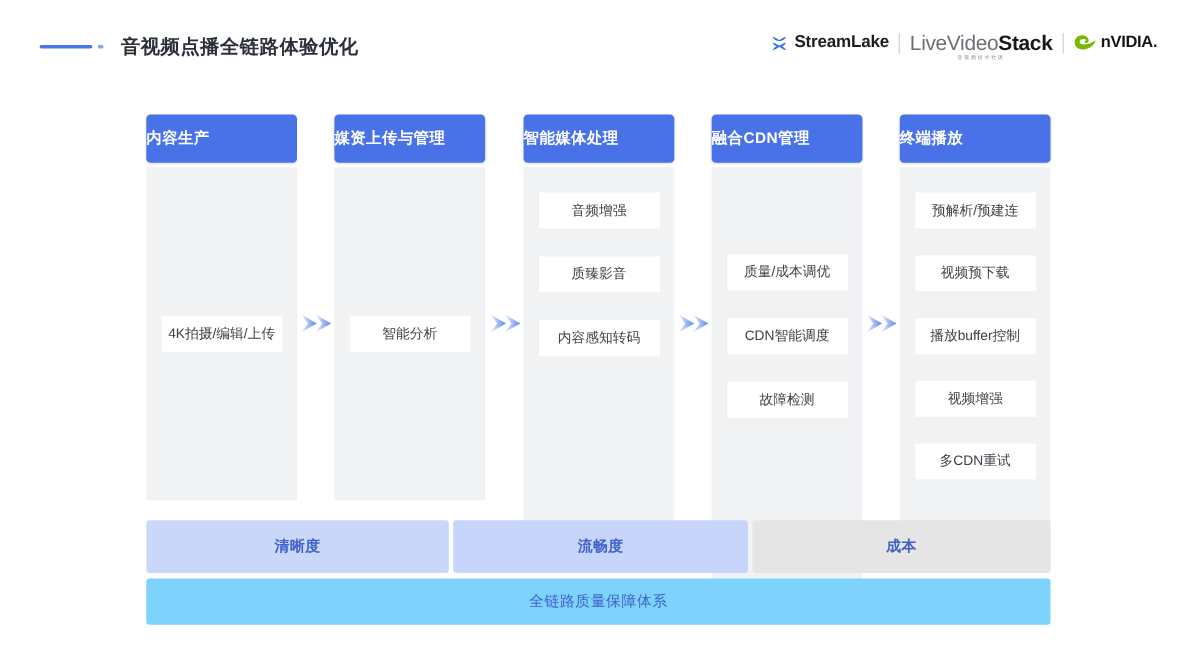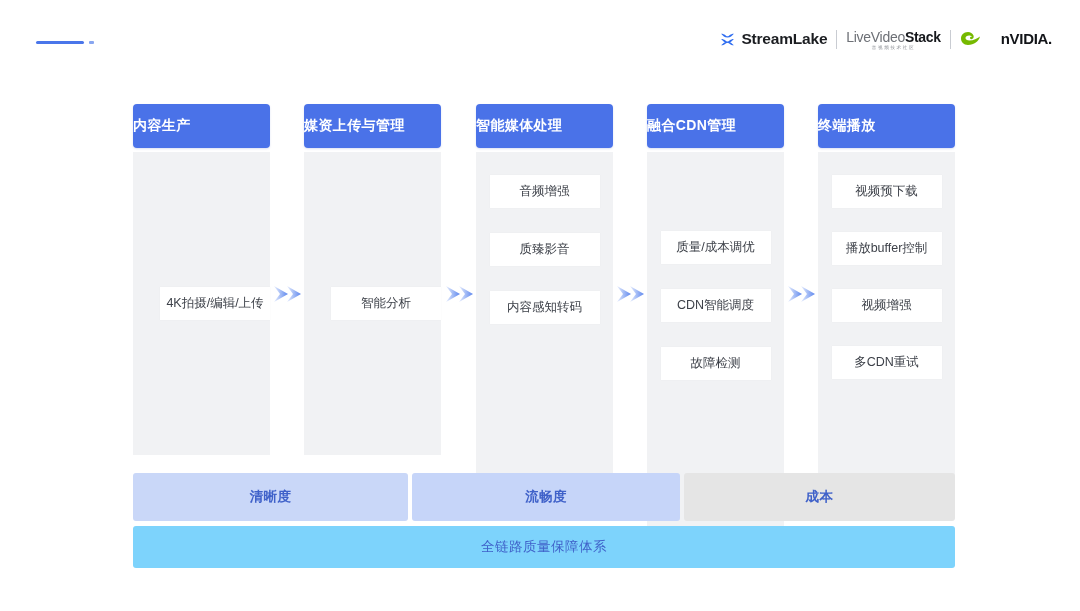--- a/index.html
+++ b/index.html
@@ -39,51 +39,51 @@
   }
   .logo-streamlake{display:flex;align-items:center;gap:5px;}
   .sl-mark{width:17px;height:17px;display:block;}
   .sl-text{
     font-size:15.5px;font-weight:bold;color:#1b1d21;letter-spacing:-.2px;
   }
   .logo-lvs{
     display:flex;flex-direction:column;align-items:center;justify-content:center;
     line-height:1;
   }
-  .lvs-main{font-size:14px;color:#3a3d42;letter-spacing:-.3px;white-space:nowrap;}
+  .lvs-main{font-size:19px;color:#3a3d42;letter-spacing:-.3px;white-space:nowrap;}
   .lvs-main b{font-weight:bold;color:#16181c;}
   .lvs-main .lt{color:#6d7076;}
   .lvs-sub{
     font-size:4.6px;color:#8a8d93;letter-spacing:1.6px;margin-top:2px;
     white-space:nowrap;
   }
   .logo-nvidia{display:flex;align-items:center;gap:4px;}
   .nv-mark{width:21px;height:17px;display:block;}
   .nv-text{
-    font-size:15px;font-weight:bold;color:#121418;letter-spacing:-.3px;margin-left:16px;
+    font-size:15px;font-weight:bold;color:#121418;letter-spacing:-.3px;
   }
 
   
   .stage{position:absolute;}
   .stage-head{
     position:absolute;left:0;top:0;width:100%;height:44px;
     background:#4a72e8;border-radius:4px;
     display:flex;align-items:center;justify-content:flex-start;
     box-shadow:0 1px 2px rgba(60,90,190,.18);
   }
   .stage-head span{
     color:#ffffff;font-size:14px;font-weight:bold;letter-spacing:.4px;
     white-space:nowrap;
   }
   .stage-body{
     position:absolute;left:0;top:48px;width:100%;
     background:#f1f2f4;
     display:flex;flex-direction:column;align-items:center;
   }
-  .stage-body.center{justify-content:center;align-items:flex-end;}
+  .stage-body.center{justify-content:center;}
   .chip{
     width:110px;height:33px;background:#ffffff;
     display:flex;align-items:center;justify-content:center;
     font-size:12.5px;color:#3d4149;white-space:nowrap;
     box-shadow:0 0 1px rgba(0,0,0,.05);
   }
 
   
   .arrow{
     position:absolute;width:30px;height:22px;
@@ -105,20 +105,21 @@
     display:flex;align-items:center;justify-content:center;
     font-size:13.5px;font-weight:normal;color:#3f61c9;letter-spacing:.5px;
   }
 </style>
 </head>
 <body>
 
 <div class="header">
   <div class="title-rule"></div>
   <div class="title-dot"></div>
+  <div class="page-title">音视频点播全链路体验优化</div>
 
   <div class="logos">
 
     <div class="logo-streamlake">
       <svg class="sl-mark" viewBox="0 0 32 32">
         <path d="M4 5 C11 5 13 10 16 10 C19 10 21 5 28 5 C24 9 22 12 16 12 C10 12 8 9 4 5 Z" fill="#2f6df0"></path>
         <path d="M4 15 C11 15 13 20 16 20 C19 20 21 15 28 15 C24 19 22 22 16 22 C10 22 8 19 4 15 Z" fill="#2f6df0"></path>
         <path d="M4 27 C8 23 10 20 16 20 C22 20 24 23 28 27 C21 27 19 22 16 22 C13 22 11 27 4 27 Z" fill="#2f6df0"></path>
       </svg>
       <span class="sl-text">StreamLake</span>
@@ -183,20 +184,21 @@
     <div class="chip">CDN智能调度</div>
     <div class="chip">故障检测</div>
   </div>
 </div>
 
 <div class="stage" style="left:818px;top:104px;width:137px;">
   <div class="stage-head">
     <span>终端播放</span>
   </div>
   <div class="stage-body" style="height:303px;padding-top:23px;gap:24px;">
+    <div class="chip">预解析/预建连</div>
     <div class="chip">视频预下载</div>
     <div class="chip">播放buffer控制</div>
     <div class="chip">视频增强</div>
     <div class="chip">多CDN重试</div>
   </div>
 </div>
 
 <svg class="arrow" style="left:274px;top:283px;" viewBox="0 0 30 22">
   <defs>
       <linearGradient id="ag1" x1="0" y1="0" x2="1" y2="0">

